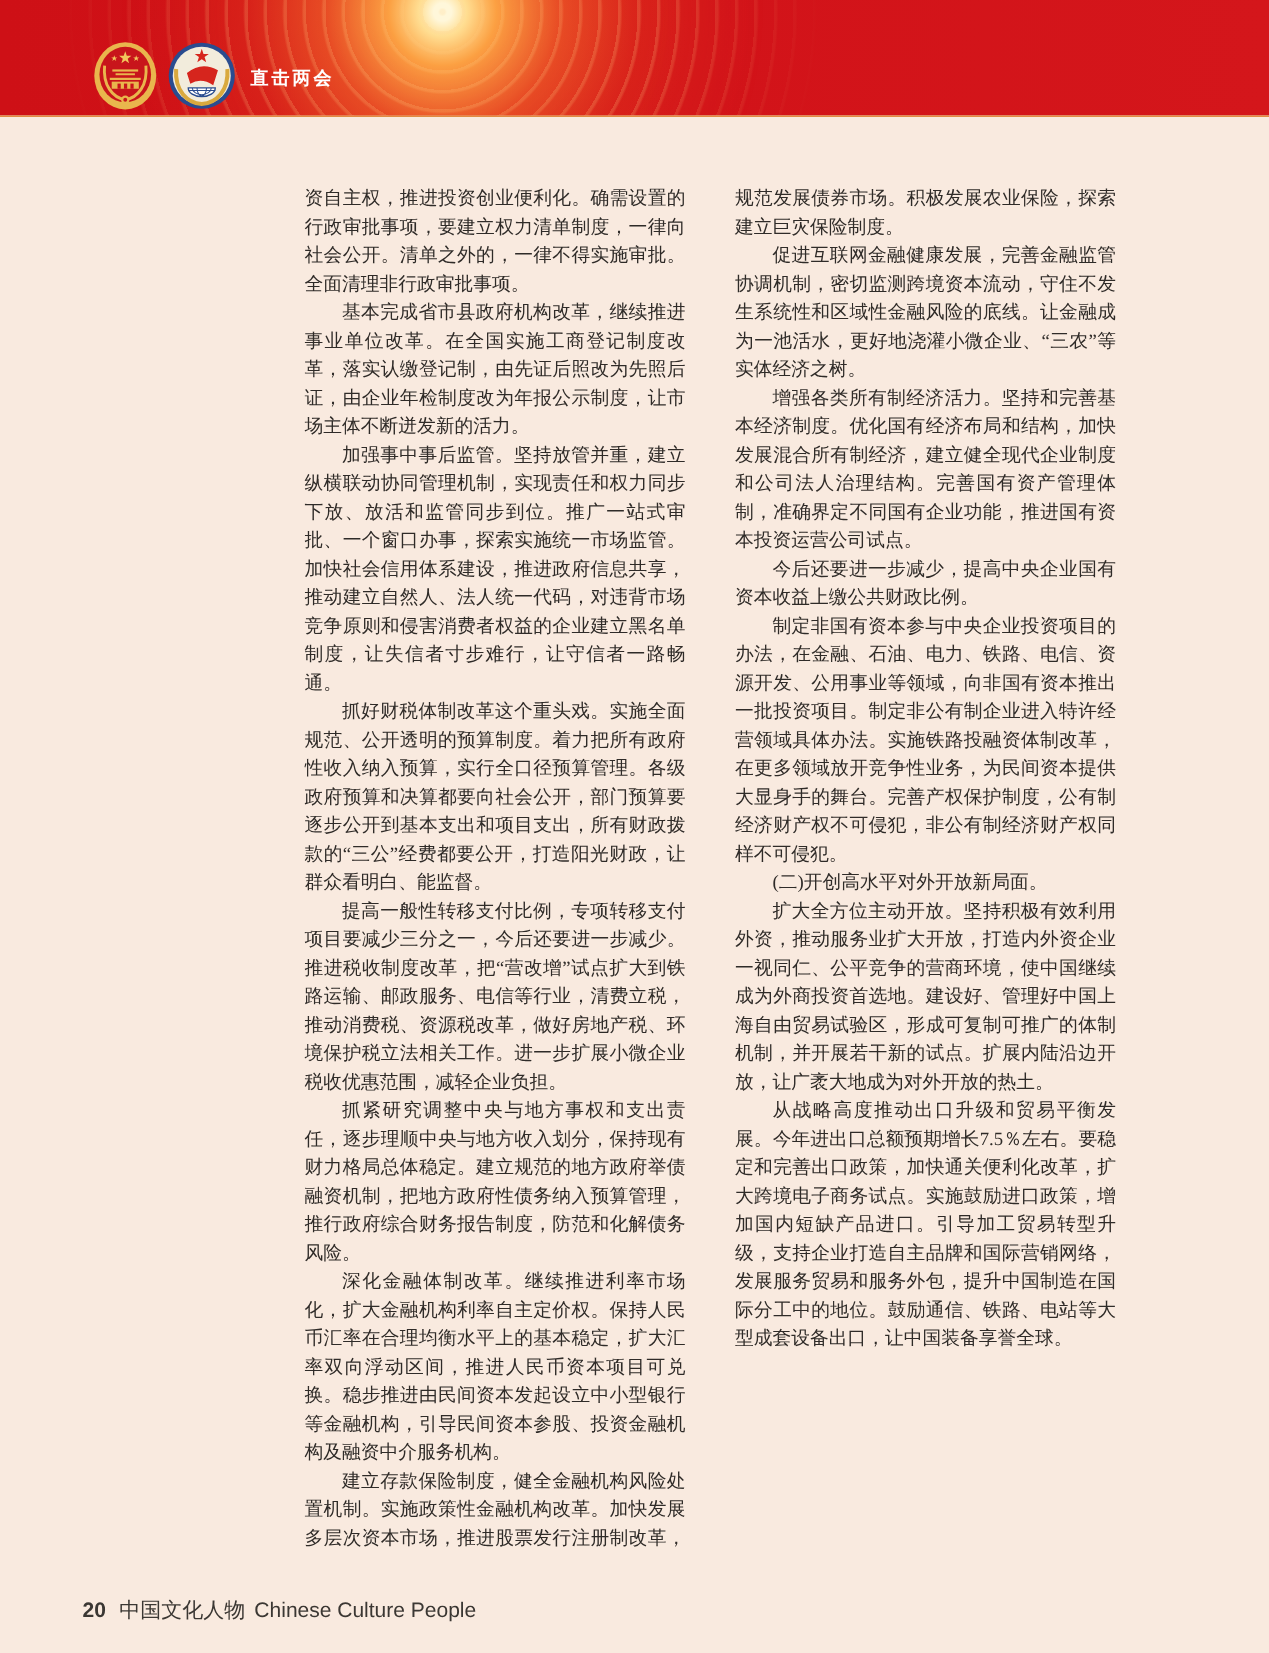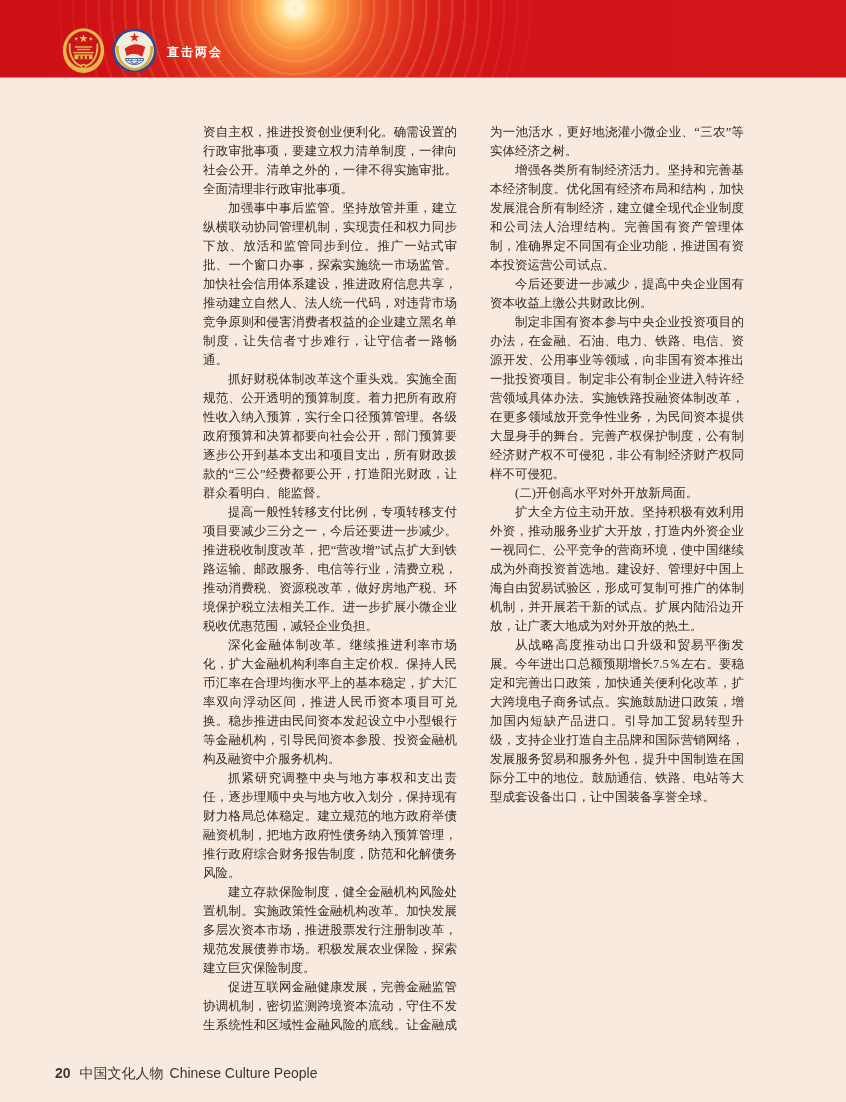--- a/index.html
+++ b/index.html
@@ -69,25 +69,26 @@
     <path d="M28,46 Q50,28 74,42 L67,64 Q49,52 33,62 Z" fill="#d6251d"></path>
     <path d="M30,68 a20,13 0 0,0 40,0 z" fill="#ffffff" stroke="#2a4c8f" stroke-width="2"></path>
     <path d="M36,68 a14,10 0 0,0 28,0 M43,68 a7,12 0 0,0 14,0 M30,72 h40" fill="none" stroke="#2a4c8f" stroke-width="1.5"></path>
   </svg>
 
   <span class="banner-title">直击两会</span>
 </div>
 
 <div class="article">
   <p class="cont">资自主权，推进投资创业便利化。确需设置的行政审批事项，要建立权力清单制度，一律向社会公开。清单之外的，一律不得实施审批。全面清理非行政审批事项。</p>
+  <p>基本完成省市县政府机构改革，继续推进事业单位改革。在全国实施工商登记制度改革，落实认缴登记制，由先证后照改为先照后证，由企业年检制度改为年报公示制度，让市场主体不断迸发新的活力。</p>
   <p>加强事中事后监管。坚持放管并重，建立纵横联动协同管理机制，实现责任和权力同步下放、放活和监管同步到位。推广一站式审批、一个窗口办事，探索实施统一市场监管。加快社会信用体系建设，推进政府信息共享，推动建立自然人、法人统一代码，对违背市场竞争原则和侵害消费者权益的企业建立黑名单制度，让失信者寸步难行，让守信者一路畅通。</p>
   <p>抓好财税体制改革这个重头戏。实施全面规范、公开透明的预算制度。着力把所有政府性收入纳入预算，实行全口径预算管理。各级政府预算和决算都要向社会公开，部门预算要逐步公开到基本支出和项目支出，所有财政拨款的“三公”经费都要公开，打造阳光财政，让群众看明白、能监督。</p>
   <p>提高一般性转移支付比例，专项转移支付项目要减少三分之一，今后还要进一步减少。推进税收制度改革，把“营改增”试点扩大到铁路运输、邮政服务、电信等行业，清费立税，推动消费税、资源税改革，做好房地产税、环境保护税立法相关工作。进一步扩展小微企业税收优惠范围，减轻企业负担。</p>
+  <p>抓紧研究调整中央与地方事权和支出责任，逐步理顺中央与地方收入划分，保持现有财力格局总体稳定。建立规范的地方政府举债融资机制，把地方政府性债务纳入预算管理，推行政府综合财务报告制度，防范和化解债务风险。</p>
   <p>深化金融体制改革。继续推进利率市场化，扩大金融机构利率自主定价权。保持人民币汇率在合理均衡水平上的基本稳定，扩大汇率双向浮动区间，推进人民币资本项目可兑换。稳步推进由民间资本发起设立中小型银行等金融机构，引导民间资本参股、投资金融机构及融资中介服务机构。</p>
-  <p>抓紧研究调整中央与地方事权和支出责任，逐步理顺中央与地方收入划分，保持现有财力格局总体稳定。建立规范的地方政府举债融资机制，把地方政府性债务纳入预算管理，推行政府综合财务报告制度，防范和化解债务风险。</p>
   <p>建立存款保险制度，健全金融机构风险处置机制。实施政策性金融机构改革。加快发展多层次资本市场，推进股票发行注册制改革，规范发展债券市场。积极发展农业保险，探索建立巨灾保险制度。</p>
   <p>促进互联网金融健康发展，完善金融监管协调机制，密切监测跨境资本流动，守住不发生系统性和区域性金融风险的底线。让金融成为一池活水，更好地浇灌小微企业、“三农”等实体经济之树。</p>
   <p>增强各类所有制经济活力。坚持和完善基本经济制度。优化国有经济布局和结构，加快发展混合所有制经济，建立健全现代企业制度和公司法人治理结构。完善国有资产管理体制，准确界定不同国有企业功能，推进国有资本投资运营公司试点。</p>
   <p>今后还要进一步减少，提高中央企业国有资本收益上缴公共财政比例。</p>
   <p>制定非国有资本参与中央企业投资项目的办法，在金融、石油、电力、铁路、电信、资源开发、公用事业等领域，向非国有资本推出一批投资项目。制定非公有制企业进入特许经营领域具体办法。实施铁路投融资体制改革，在更多领域放开竞争性业务，为民间资本提供大显身手的舞台。完善产权保护制度，公有制经济财产权不可侵犯，非公有制经济财产权同样不可侵犯。</p>
   <p>(二)开创高水平对外开放新局面。</p>
   <p>扩大全方位主动开放。坚持积极有效利用外资，推动服务业扩大开放，打造内外资企业一视同仁、公平竞争的营商环境，使中国继续成为外商投资首选地。建设好、管理好中国上海自由贸易试验区，形成可复制可推广的体制机制，并开展若干新的试点。扩展内陆沿边开放，让广袤大地成为对外开放的热土。</p>
   <p>从战略高度推动出口升级和贸易平衡发展。今年进出口总额预期增长7.5％左右。要稳定和完善出口政策，加快通关便利化改革，扩大跨境电子商务试点。实施鼓励进口政策，增加国内短缺产品进口。引导加工贸易转型升级，支持企业打造自主品牌和国际营销网络，发展服务贸易和服务外包，提升中国制造在国际分工中的地位。鼓励通信、铁路、电站等大型成套设备出口，让中国装备享誉全球。</p>
 </div>
 

